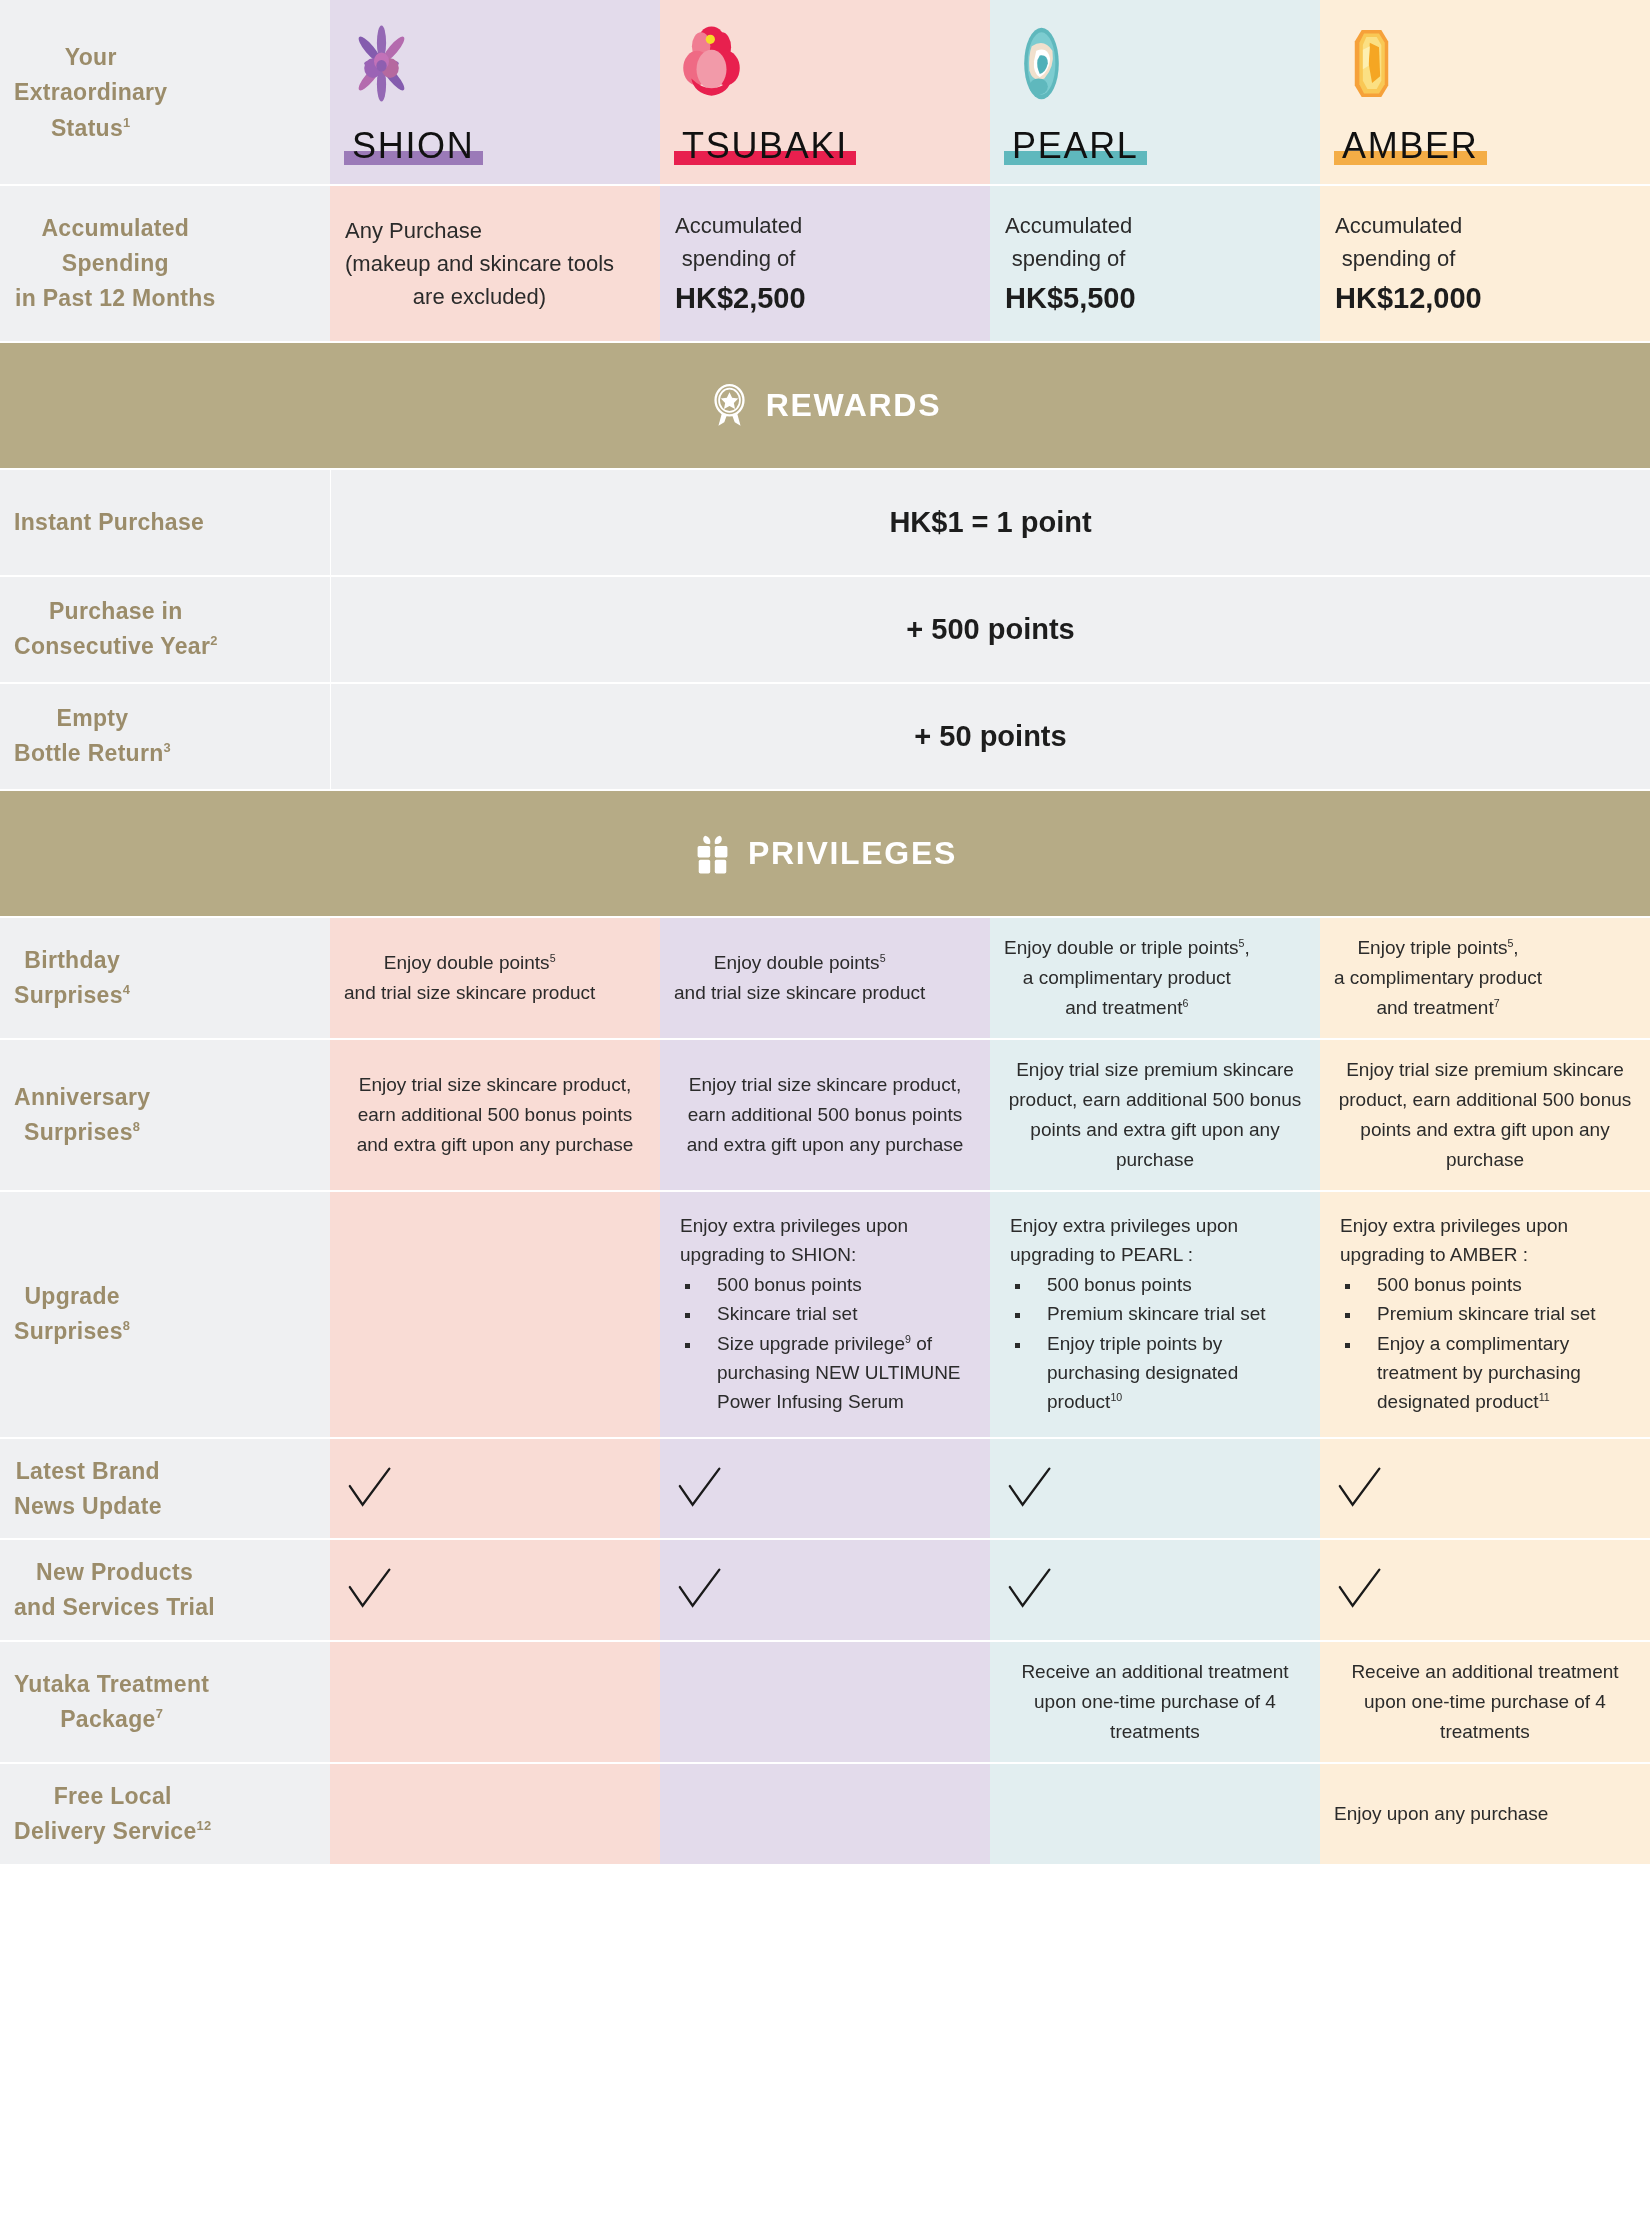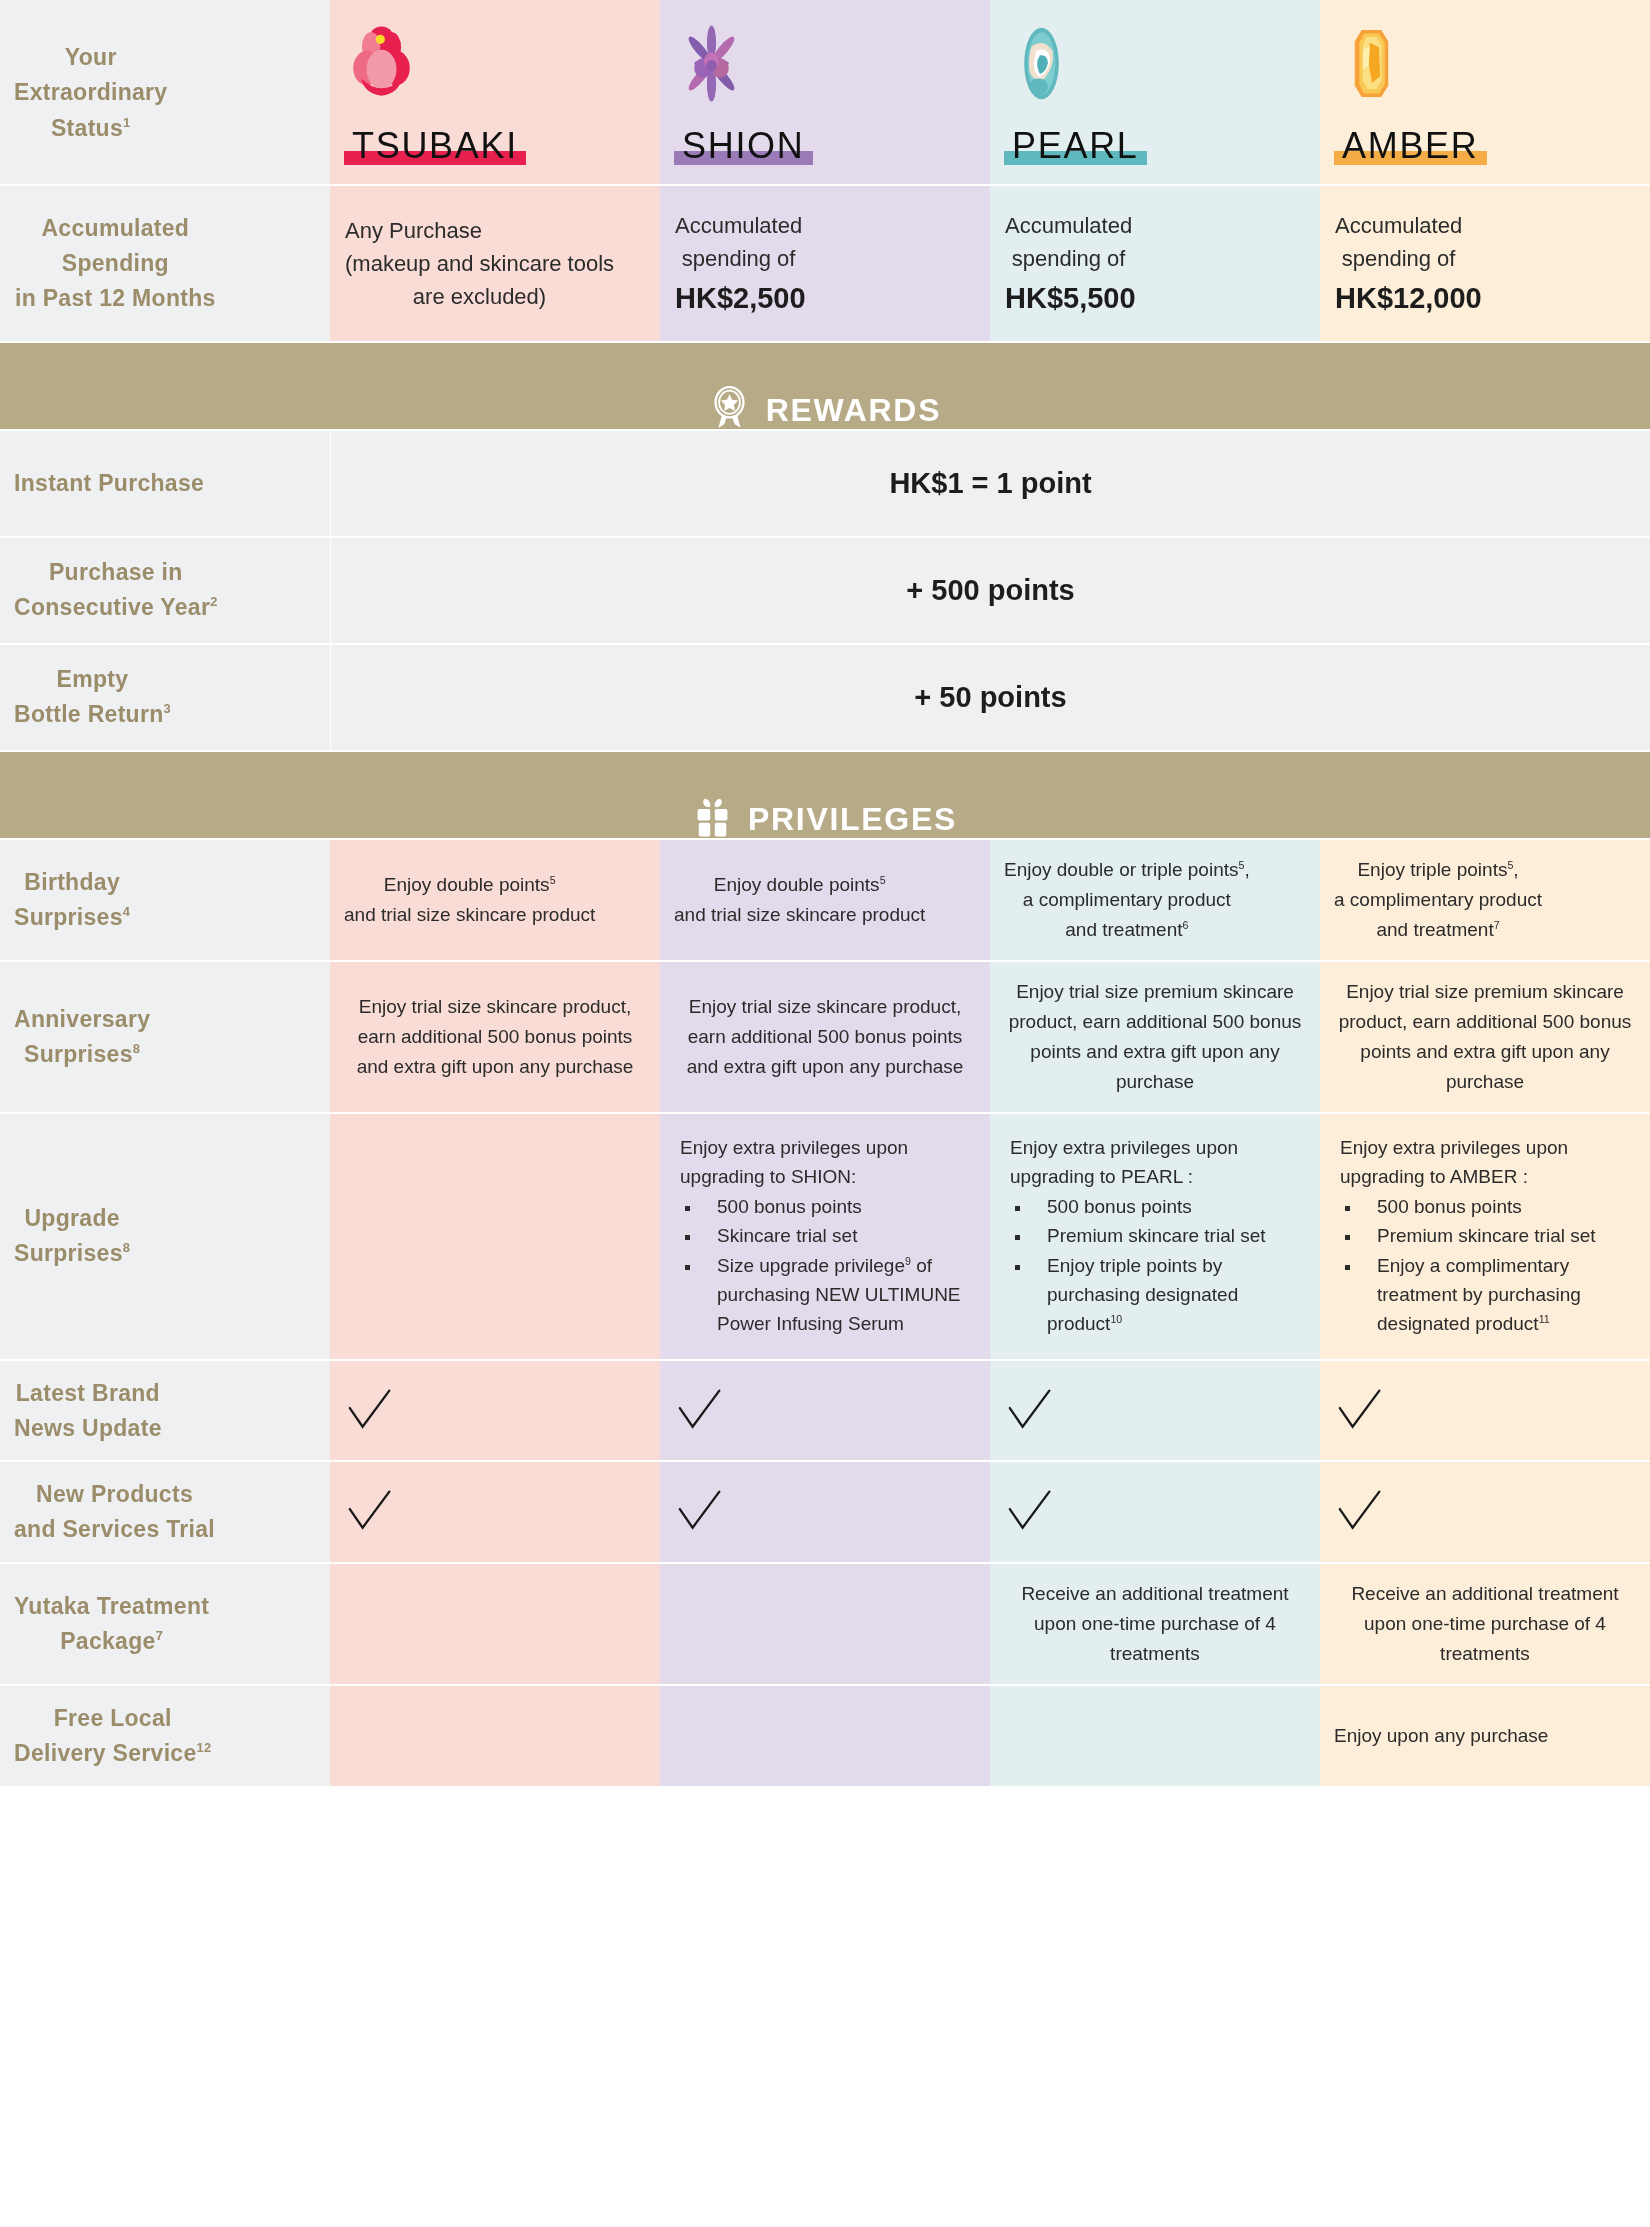--- a/index.html
+++ b/index.html
@@ -112,23 +112,23 @@
   }
   .spend-note {
     font-size: 22px;
     line-height: 1.5;
     color: #2b2b2b;
   }
 
   
   .banner {
     background: #b6ab86;
-    height: 88px;
+    height: 127px;
     display: flex;
-    align-items: flex-end;
+    align-items: center;
     justify-content: center;
     gap: 16px;
     color: #ffffff;
     border-bottom: 2.3px solid #ffffff;
   }
   .banner-title {
     font-size: 32px;
     font-weight: bold;
     letter-spacing: 1.7px;
     color: #ffffff;
@@ -206,39 +206,20 @@
   .empty-cell { min-height: 5.8px; }
 </style>
 </head>
 <body>
 
 <div class="sheet">
 
   <div class="row header-row">
     <div class="cell status-label">
       <span id="status-label-text">Your<br>Extraordinary<br>Status<sup>1</sup></span>
-    </div>
-
-    <div class="cell c-tsubaki">
-      <div class="tier-icon">
-        <svg width="75" height="81" viewBox="0 0 130 140">
-          <ellipse cx="65" cy="36" rx="25" ry="30" fill="#e8204e"></ellipse>
-          <ellipse cx="47" cy="40" rx="16" ry="24" fill="#f07d92"></ellipse>
-          <ellipse cx="83" cy="42" rx="16" ry="26" fill="#e8204e"></ellipse>
-          <ellipse cx="40" cy="78" rx="24" ry="30" fill="#ef6a84"></ellipse>
-          <ellipse cx="90" cy="78" rx="24" ry="30" fill="#e8204e"></ellipse>
-          <ellipse cx="65" cy="80" rx="26" ry="34" fill="#f29aa9"></ellipse>
-          <path d="M30 96 Q65 130 100 96 Q95 122 65 126 Q35 122 30 96 Z" fill="#e8204e"></path>
-          <circle cx="63" cy="28" r="8" fill="#f5dc28"></circle>
-        </svg>
-      </div>
-      <div class="tier-name-wrap">
-        <div class="tier-bar" id="bar-0" style="background: rgb(232, 32, 78);"></div>
-        <div class="tier-name">TSUBAKI</div>
-      </div>
     </div>
 
     <div class="cell c-shion">
       <div class="tier-icon">
         <svg width="75" height="81" viewBox="0 0 130 140">
           <g fill="#8e5fb0" opacity="0.92">
             <ellipse cx="65" cy="34" rx="8" ry="30"></ellipse>
             <ellipse cx="65" cy="106" rx="8" ry="30"></ellipse>
             <ellipse cx="65" cy="70" rx="30" ry="8"></ellipse>
           </g>
@@ -255,20 +236,39 @@
           <ellipse cx="65" cy="66" rx="13" ry="15" fill="#c272b8"></ellipse>
           <ellipse cx="65" cy="74" rx="9" ry="10" fill="#8e5fb0"></ellipse>
         </svg>
       </div>
       <div class="tier-name-wrap">
         <div class="tier-bar" id="bar-1" style="background: rgb(155, 122, 184);"></div>
         <div class="tier-name">SHION</div>
       </div>
     </div>
 
+    <div class="cell c-tsubaki">
+      <div class="tier-icon">
+        <svg width="75" height="81" viewBox="0 0 130 140">
+          <ellipse cx="65" cy="36" rx="25" ry="30" fill="#e8204e"></ellipse>
+          <ellipse cx="47" cy="40" rx="16" ry="24" fill="#f07d92"></ellipse>
+          <ellipse cx="83" cy="42" rx="16" ry="26" fill="#e8204e"></ellipse>
+          <ellipse cx="40" cy="78" rx="24" ry="30" fill="#ef6a84"></ellipse>
+          <ellipse cx="90" cy="78" rx="24" ry="30" fill="#e8204e"></ellipse>
+          <ellipse cx="65" cy="80" rx="26" ry="34" fill="#f29aa9"></ellipse>
+          <path d="M30 96 Q65 130 100 96 Q95 122 65 126 Q35 122 30 96 Z" fill="#e8204e"></path>
+          <circle cx="63" cy="28" r="8" fill="#f5dc28"></circle>
+        </svg>
+      </div>
+      <div class="tier-name-wrap">
+        <div class="tier-bar" id="bar-0" style="background: rgb(232, 32, 78);"></div>
+        <div class="tier-name">TSUBAKI</div>
+      </div>
+    </div>
+
     <div class="cell c-pearl">
       <div class="tier-icon">
         <svg width="75" height="81" viewBox="0 0 130 140">
           <ellipse cx="65" cy="70" rx="30" ry="62" fill="#5fb8bd"></ellipse>
           <ellipse cx="65" cy="70" rx="24" ry="54" fill="#7dccd0"></ellipse>
           <path d="M48 40 Q70 26 84 48 Q88 76 70 96 Q50 104 44 82 Q42 56 48 40 Z" fill="#f1e0cd"></path>
           <path d="M56 48 Q76 40 80 62 Q78 84 62 94 Q50 86 52 66 Z" fill="#ffffff"></path>
           <path d="M62 56 Q76 54 76 70 Q72 86 62 88 Q56 76 58 64 Z" fill="#4fb0b8"></path>
           <ellipse cx="60" cy="110" rx="16" ry="14" fill="#5fb8bd"></ellipse>
         </svg>

